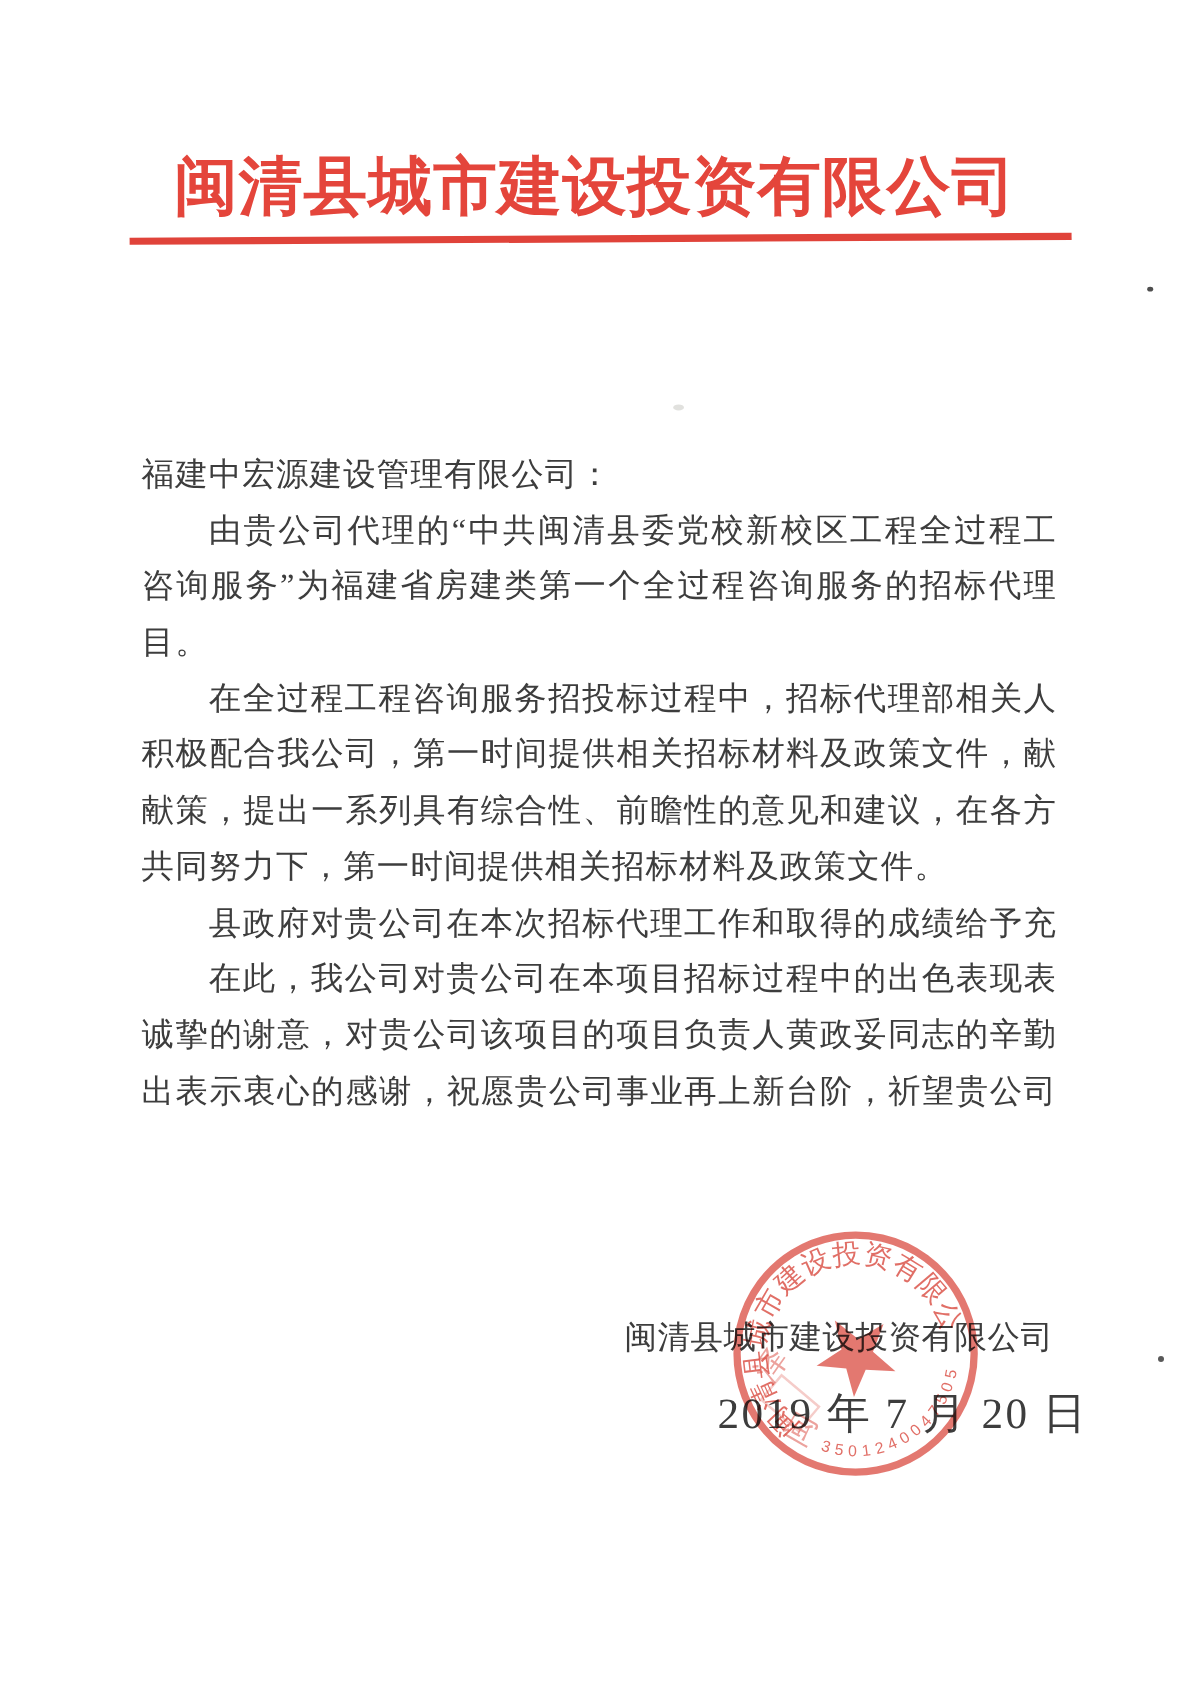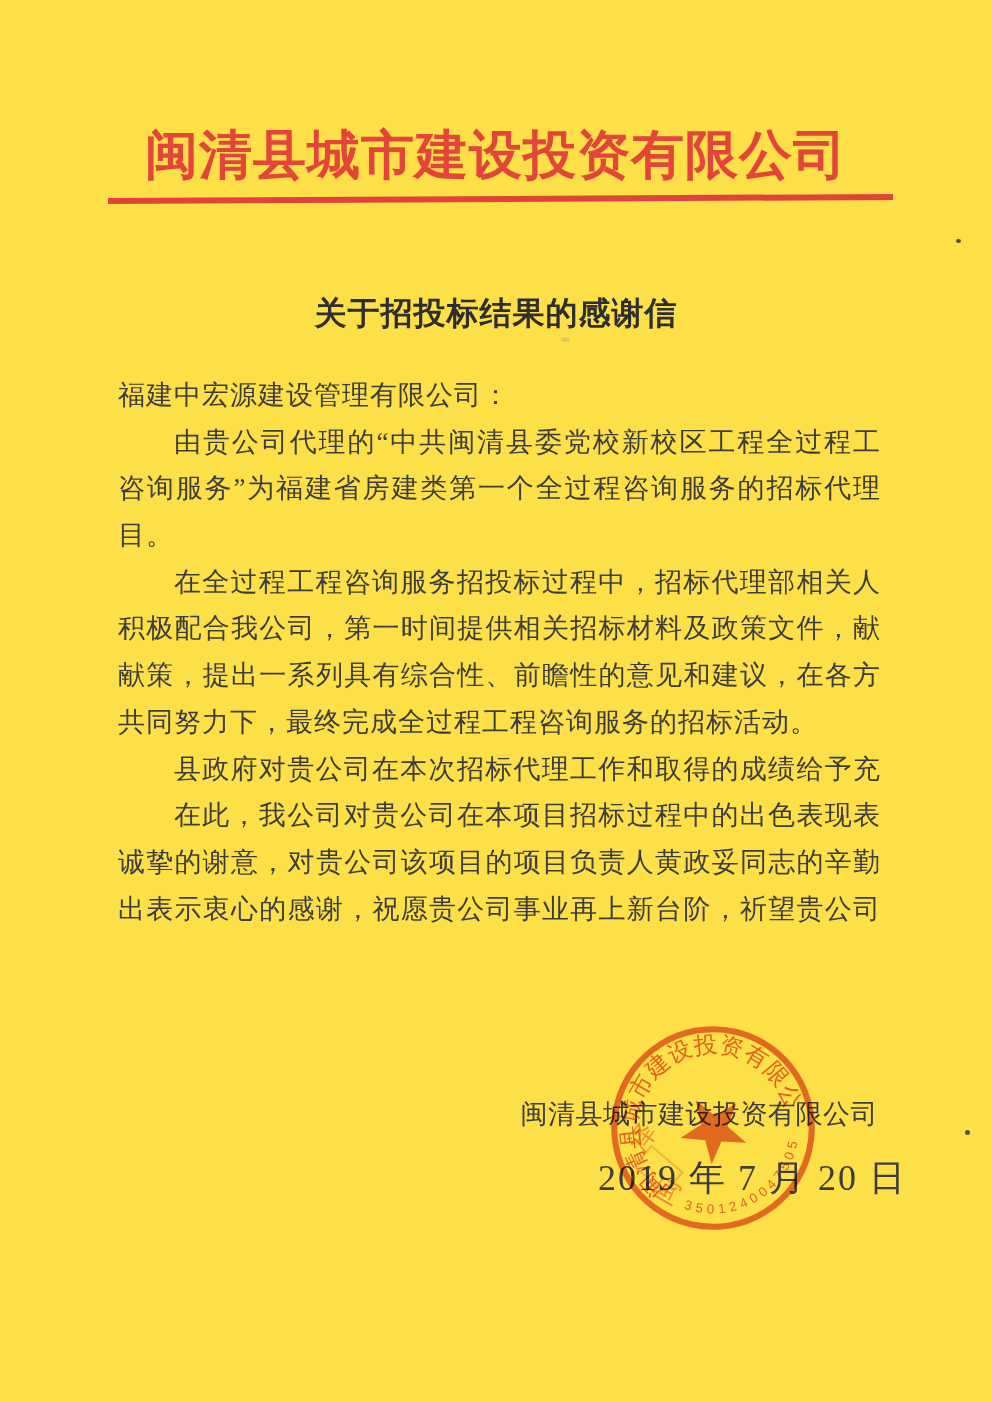--- a/index.html
+++ b/index.html
@@ -1,19 +1,19 @@
 <!DOCTYPE html>
 <html><head>
 <meta charset="utf-8">
 <style>
   html,body{margin:0;padding:0;background:#888;}
   .page{
     position:relative;
     width:992px;height:1402px;
-    background:#fde047;
+    background:#ffffff;
     margin:0 auto;
     overflow:hidden;
     font-family:"Liberation Serif","DejaVu Serif",serif;
   }
   .letterhead{
     position:absolute;top:120px;left:0;width:100%;
     text-align:center;
     font-family:"Liberation Serif","DejaVu Serif",serif;
     font-weight:700;
     font-size:53px;
@@ -86,31 +86,30 @@
 </style>
 </head>
 <body>
 
 <div class="page">
 
   <div class="letterhead">闽清县城市建设投资有限公司</div>
 
   <div class="red-rule"></div>
 
-  <div class="doc-title">关于招投标结果的感谢信</div>
 
   <div class="body-block" id="body-block">
       <div class="body-line">福建中宏源建设管理有限公司：</div>
       <div class="body-line fill indent">由贵公司代理的“中共闽清县委党校新校区工程全过程工程</div>
       <div class="body-line fill">咨询服务”为福建省房建类第一个全过程咨询服务的招标代理项</div>
       <div class="body-line">目。</div>
       <div class="body-line fill indent">在全过程工程咨询服务招投标过程中，招标代理部相关人员</div>
       <div class="body-line fill">积极配合我公司，第一时间提供相关招标材料及政策文件，献计</div>
       <div class="body-line fill">献策，提出一系列具有综合性、前瞻性的意见和建议，在各方的</div>
-      <div class="body-line">共同努力下，最终完成全过程工程咨询服务的招标活动。</div>
+      <div class="body-line">共同努力下，第一时间提供相关招标材料及政策文件。</div>
       <div class="body-line fill indent">县政府对贵公司在本次招标代理工作和取得的成绩给予充分</div>
       <div class="body-line fill indent">在此，我公司对贵公司在本项目招标过程中的出色表现表示</div>
       <div class="body-line fill">诚挚的谢意，对贵公司该项目的项目负责人黄政妥同志的辛勤付</div>
       <div class="body-line fill">出表示衷心的感谢，祝愿贵公司事业再上新台阶，祈望贵公司能</div>
     </div>
 
   <div class="signature-company">闽清县城市建设投资有限公司</div>
 
   <div class="signature-date">2019 年 7 月 20 日</div>
 

